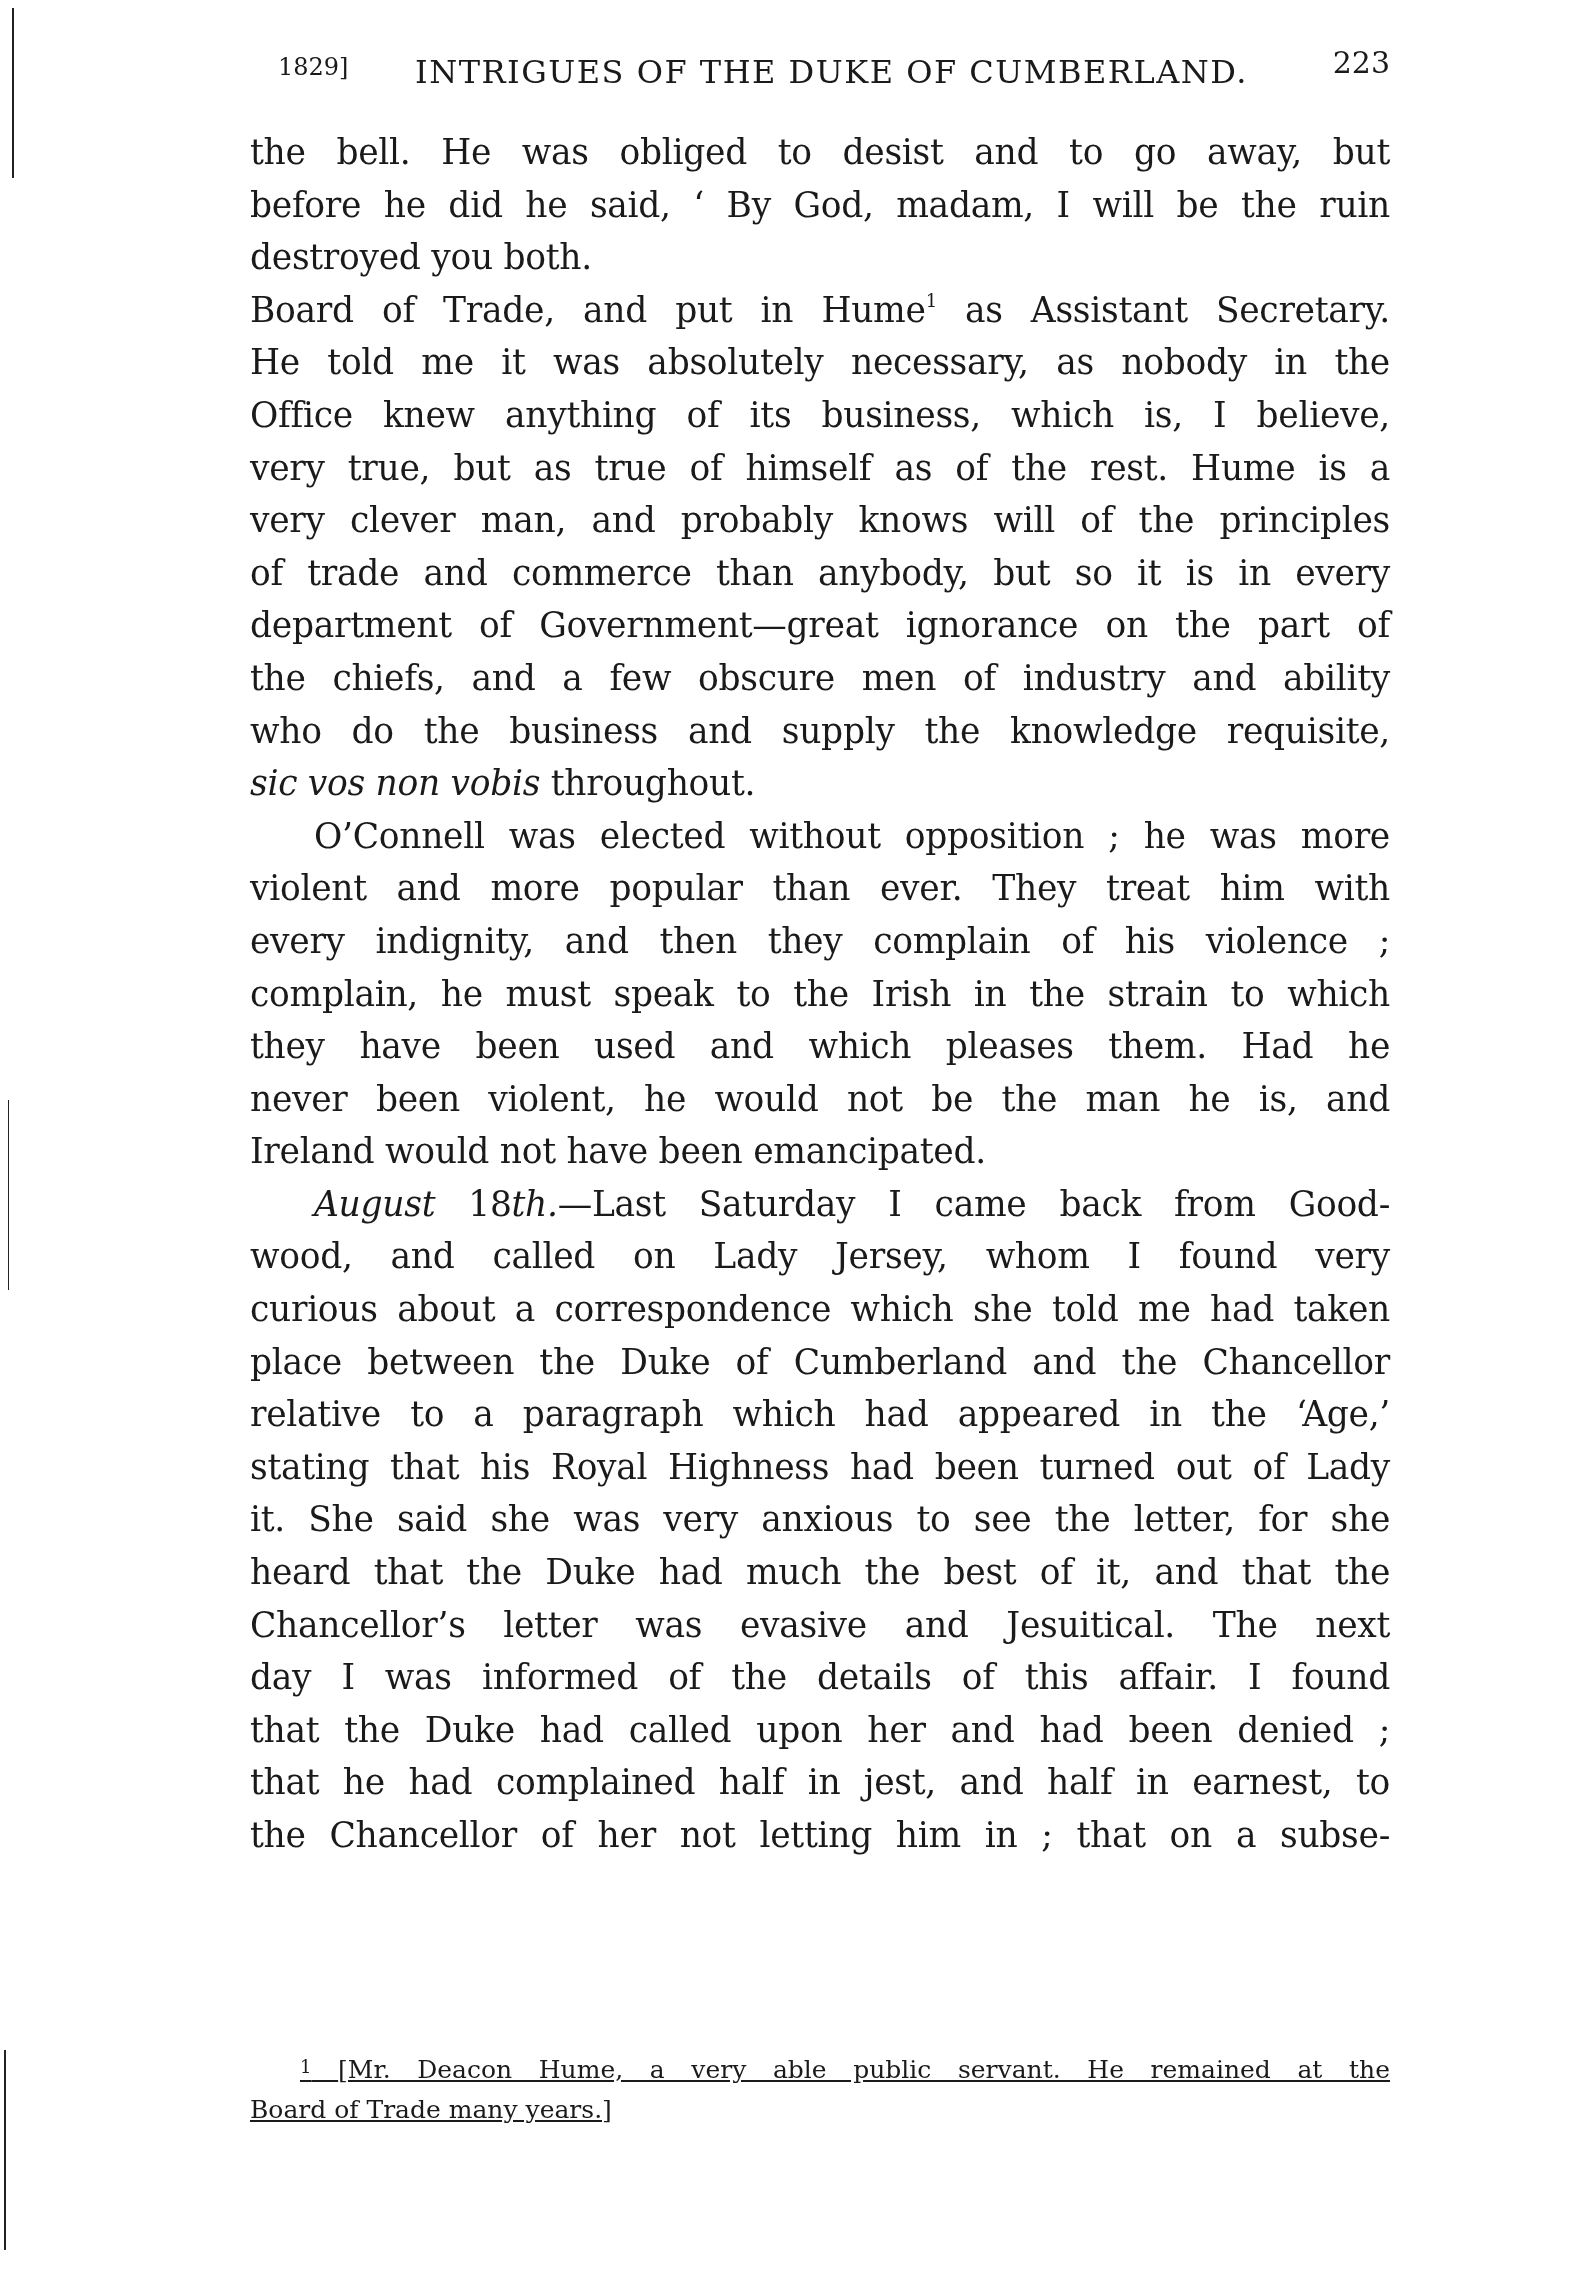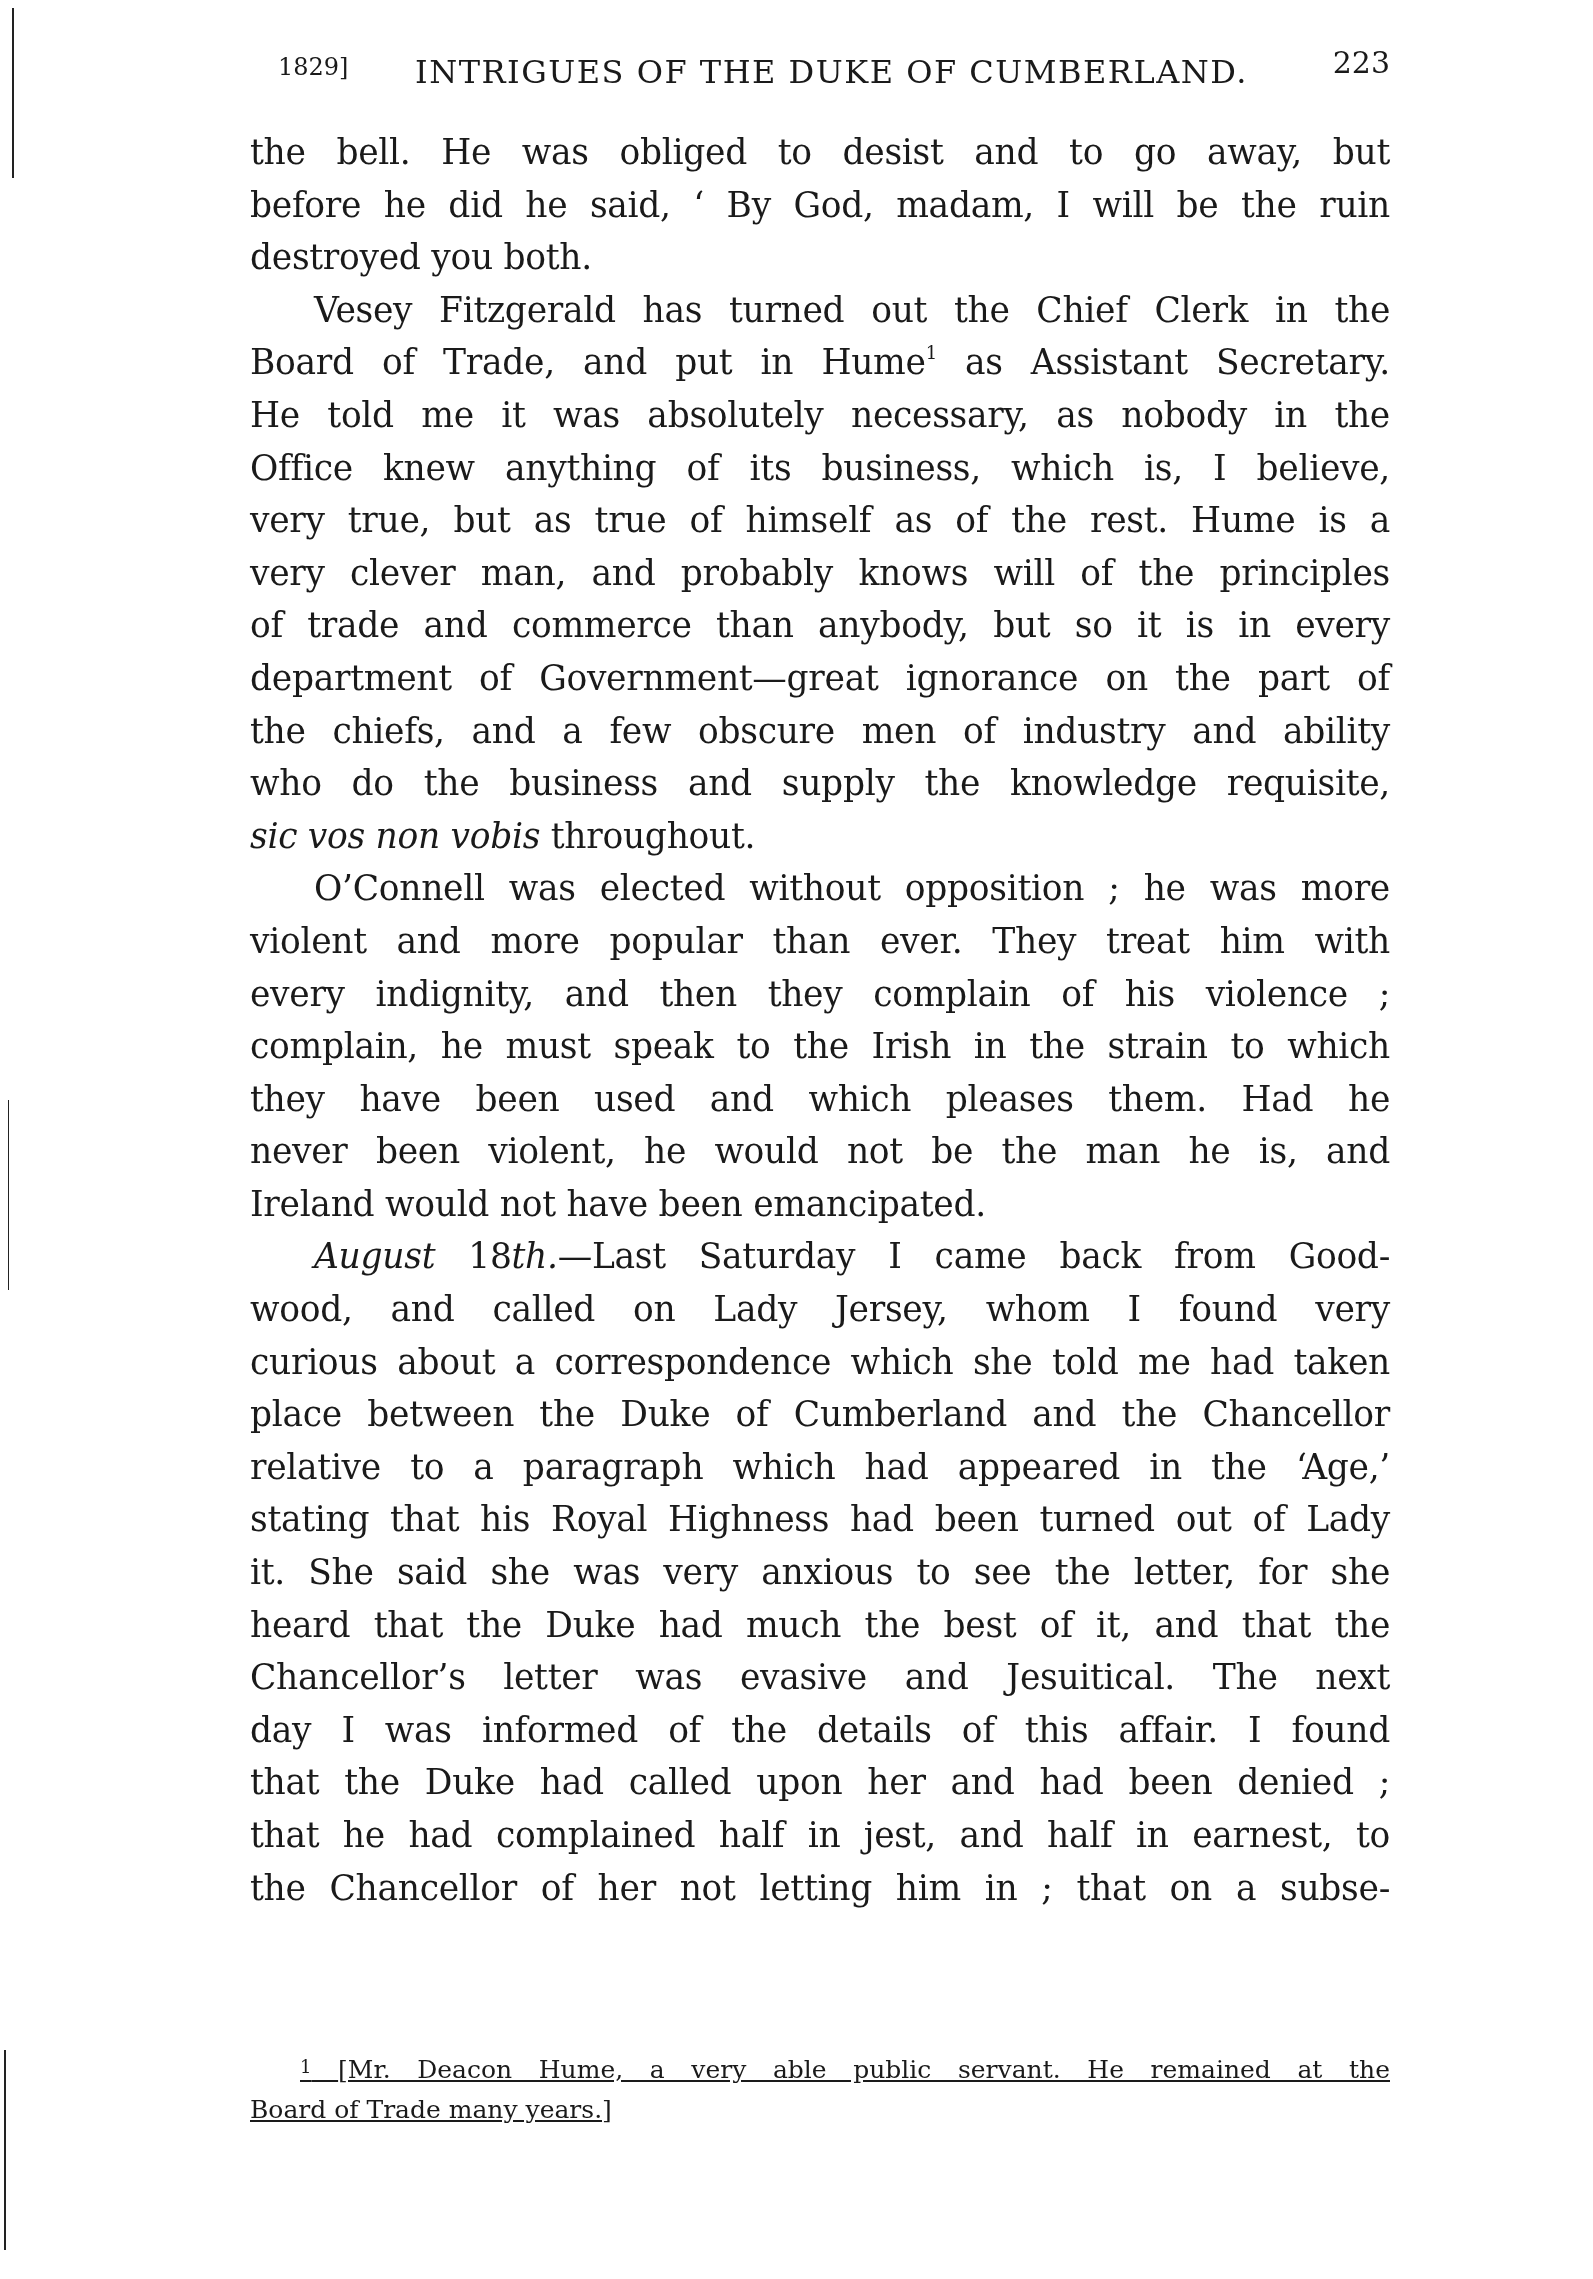--- a/index.html
+++ b/index.html
@@ -35,21 +35,20 @@
 
 <div class="body">
 
   <div>
     <div class="line">the bell.  He was obliged to desist and to go away, but</div>
     <div class="line">before he did he said, ‘ By God, madam, I will be the ruin</div>
     <div class="line last">destroyed you both.</div>
   </div>
 
   <div>
-    <div class="line indent">Vesey Fitzgerald has turned out the Chief Clerk in the</div>
     <div class="line"><span>Board of Trade, and put in Hume</span><sup>1</sup> <span>as Assistant Secretary.</span></div>
     <div class="line">He told me it was absolutely necessary, as nobody in the</div>
     <div class="line">Office knew anything of its business, which is, I believe,</div>
     <div class="line">very true, but as true of himself as of the rest.  Hume is a</div>
     <div class="line">very clever man, and probably knows will of the principles</div>
     <div class="line">of trade and commerce than anybody, but so it is in every</div>
     <div class="line">department of Government—great ignorance on the part of</div>
     <div class="line">the chiefs, and a few obscure men of industry and ability</div>
     <div class="line">who do the business and supply the knowledge requisite,</div>
     <div class="line last"><span class="it">sic vos non vobis</span> <span>throughout.</span></div>

